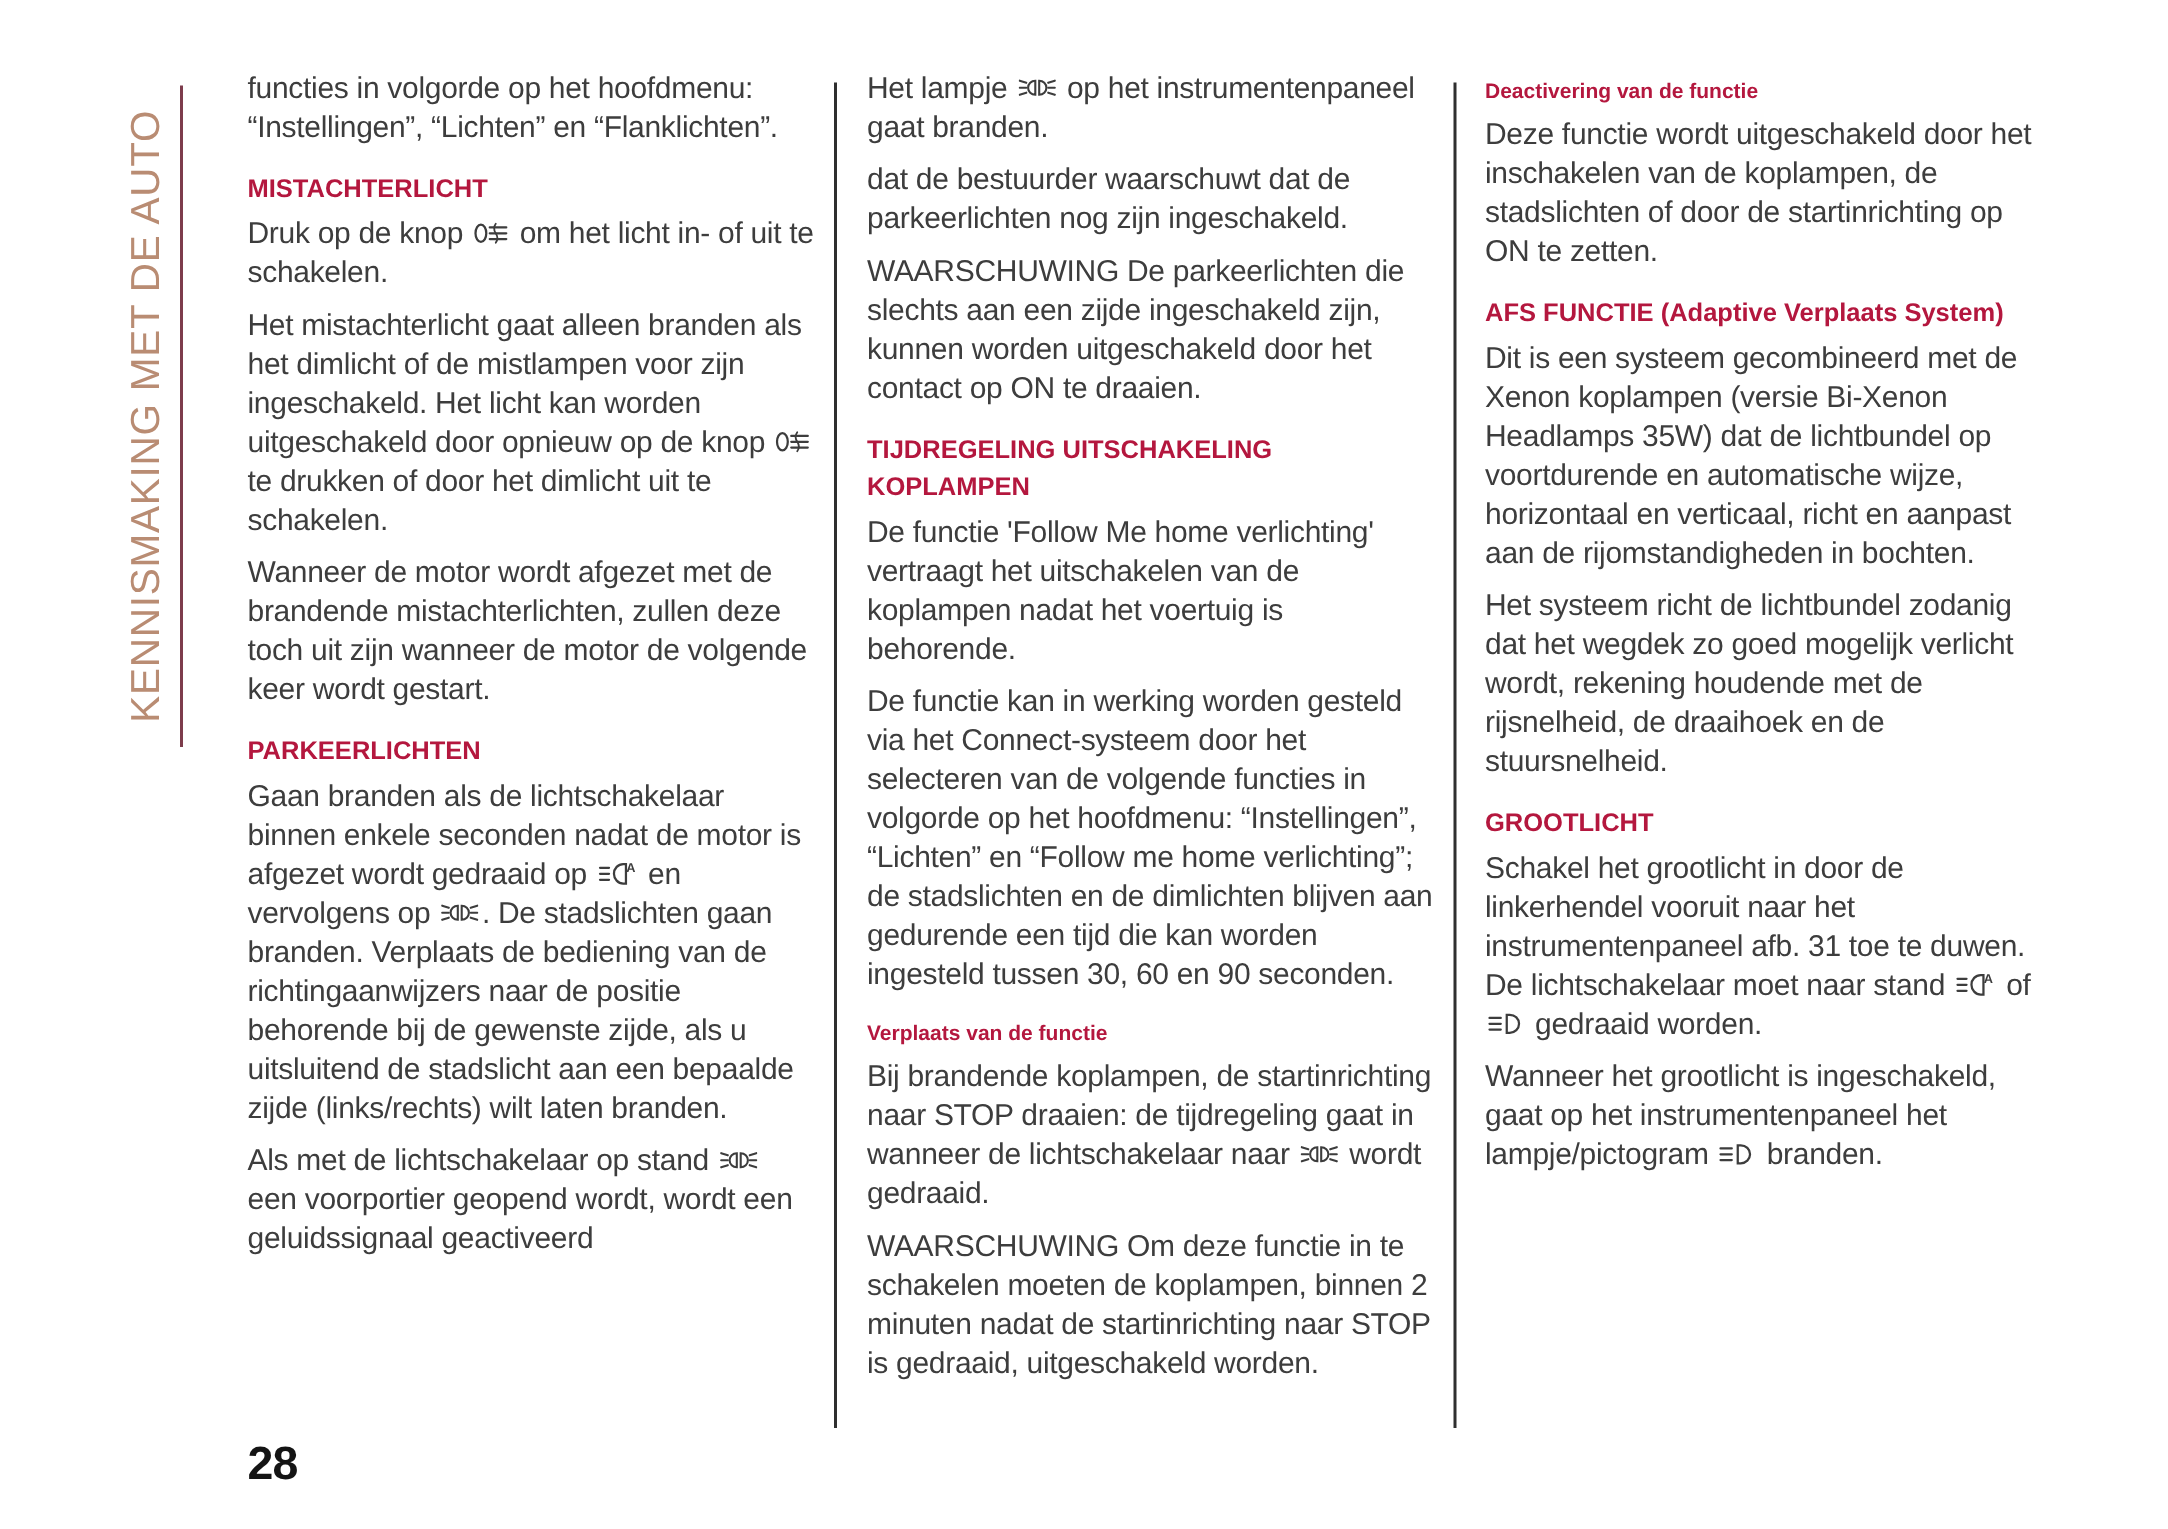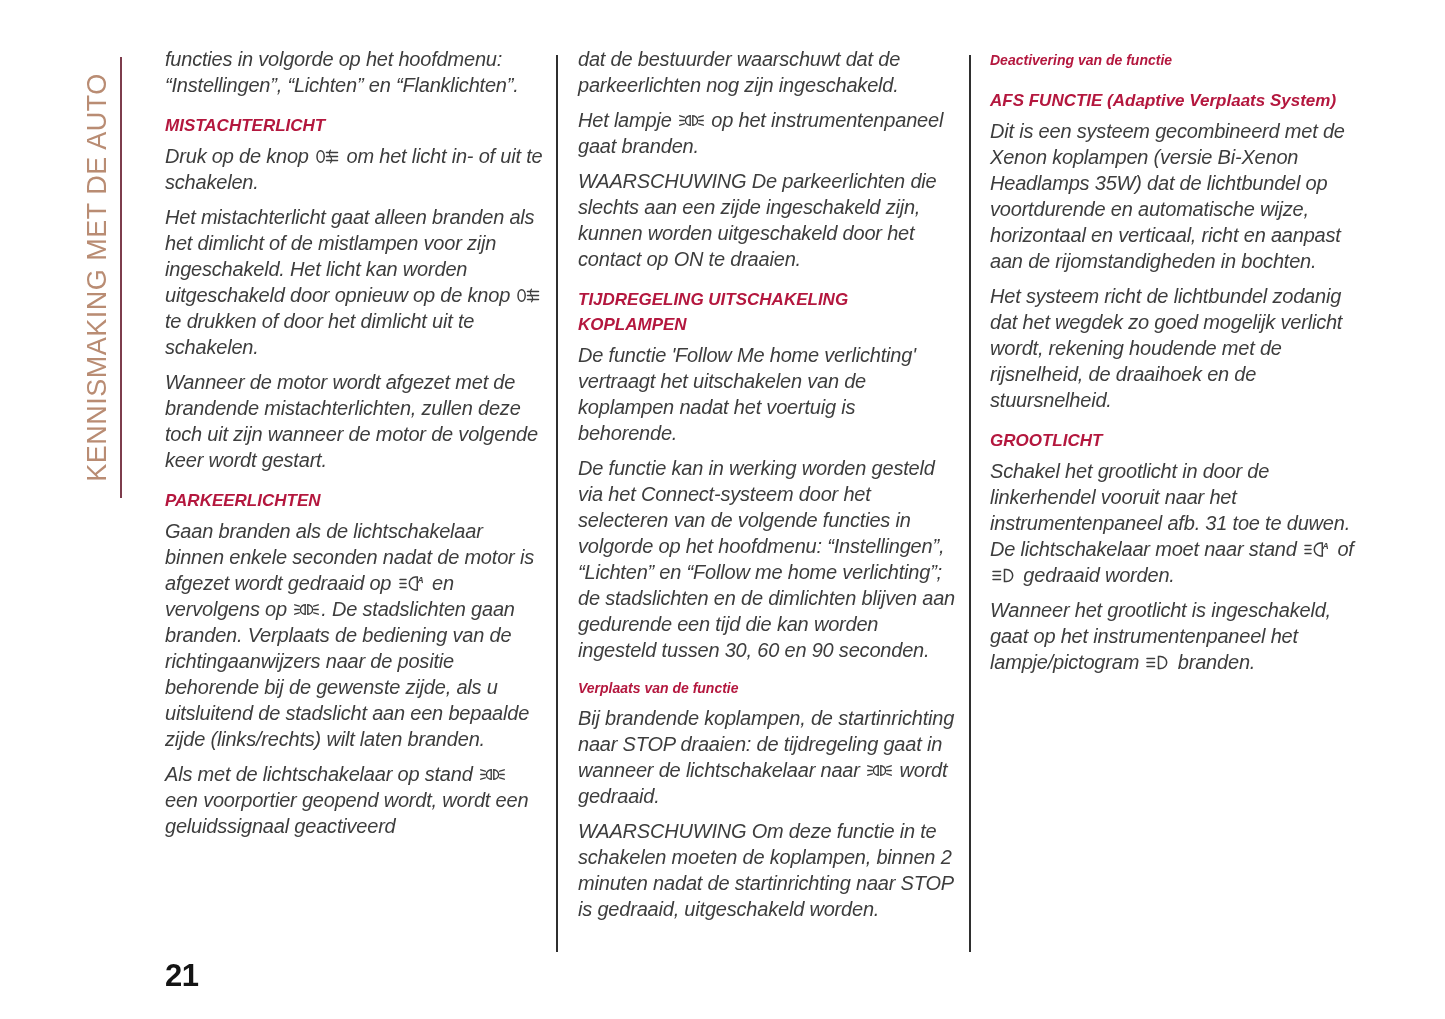--- a/index.html
+++ b/index.html
@@ -45,21 +45,20 @@
     top:55px;
     height:897px;
     width:2px;
     background:var(--divider);
   }
   #divider-1{left:556px;}
   #divider-2{left:969px;}
   .column{
     position:absolute;
     top:46px;
-    font-style:italic;
   }
   #column-0{left:165px;width:378px;}
   #column-1{left:578px;width:378px;}
   #column-2{left:990px;width:378px;}
   .column p{
     font-size:20px;
     line-height:26px;
     letter-spacing:-0.2px;
     margin:0 0 9px 0;
   }
@@ -155,33 +154,33 @@
     <line x1="0.8" y1="12.2" x2="5.2" y2="10.8"></line>
     <path d="M11.2 2.8 a4.8 4.7 0 0 0 0 9.4 v-9.4 z"></path>
     <path d="M13.8 2.8 a4.8 4.7 0 0 1 0 9.4 v-9.4 z"></path>
     <line x1="24.2" y1="2.8" x2="19.8" y2="4.2"></line>
     <line x1="24.2" y1="7.5" x2="19.8" y2="7.5"></line>
     <line x1="24.2" y1="12.2" x2="19.8" y2="10.8"></line>
   </svg>
 </span> een voorportier geopend wordt, wordt een geluidssignaal geactiveerd</p>
   </div>
 <div class="column" id="column-1">
+    <p>Het lampje <span class="sym">
+  <svg width="25" height="15" viewBox="0 0 25 15" fill="none" stroke="currentColor" stroke-width="1.4" stroke-linecap="round">
+    <line x1="0.8" y1="2.8" x2="5.2" y2="4.2"></line>
+    <line x1="0.8" y1="7.5" x2="5.2" y2="7.5"></line>
+    <line x1="0.8" y1="12.2" x2="5.2" y2="10.8"></line>
+    <path d="M11.2 2.8 a4.8 4.7 0 0 0 0 9.4 v-9.4 z"></path>
+    <path d="M13.8 2.8 a4.8 4.7 0 0 1 0 9.4 v-9.4 z"></path>
+    <line x1="24.2" y1="2.8" x2="19.8" y2="4.2"></line>
+    <line x1="24.2" y1="7.5" x2="19.8" y2="7.5"></line>
+    <line x1="24.2" y1="12.2" x2="19.8" y2="10.8"></line>
+  </svg>
+</span> op het instrumentenpaneel gaat branden.</p>
     <p>dat de bestuurder waarschuwt dat de parkeerlichten nog zijn ingeschakeld.</p>
-    <p>Het lampje <span class="sym">
-  <svg width="25" height="15" viewBox="0 0 25 15" fill="none" stroke="currentColor" stroke-width="1.4" stroke-linecap="round">
-    <line x1="0.8" y1="2.8" x2="5.2" y2="4.2"></line>
-    <line x1="0.8" y1="7.5" x2="5.2" y2="7.5"></line>
-    <line x1="0.8" y1="12.2" x2="5.2" y2="10.8"></line>
-    <path d="M11.2 2.8 a4.8 4.7 0 0 0 0 9.4 v-9.4 z"></path>
-    <path d="M13.8 2.8 a4.8 4.7 0 0 1 0 9.4 v-9.4 z"></path>
-    <line x1="24.2" y1="2.8" x2="19.8" y2="4.2"></line>
-    <line x1="24.2" y1="7.5" x2="19.8" y2="7.5"></line>
-    <line x1="24.2" y1="12.2" x2="19.8" y2="10.8"></line>
-  </svg>
-</span> op het instrumentenpaneel gaat branden.</p>
     <p>WAARSCHUWING De parkeerlichten die slechts aan een zijde ingeschakeld zijn, kunnen worden uitgeschakeld door het contact op ON te draaien.</p>
     <h3>TIJDREGELING UITSCHAKELING KOPLAMPEN</h3>
     <p>De functie 'Follow Me home verlichting' vertraagt het uitschakelen van de koplampen nadat het voertuig is behorende.</p>
     <p>De functie kan in werking worden gesteld via het Connect-systeem door het selecteren van de volgende functies in volgorde op het hoofdmenu: “Instellingen”, “Lichten” en “Follow me home verlichting”; de stadslichten en de dimlichten blijven aan gedurende een tijd die kan worden ingesteld tussen 30, 60 en 90 seconden.</p>
     <h4>Verplaats van de functie</h4>
     <p>Bij brandende koplampen, de startinrichting naar STOP draaien: de tijdregeling gaat in wanneer de lichtschakelaar naar <span class="sym">
   <svg width="25" height="15" viewBox="0 0 25 15" fill="none" stroke="currentColor" stroke-width="1.4" stroke-linecap="round">
     <line x1="0.8" y1="2.8" x2="5.2" y2="4.2"></line>
     <line x1="0.8" y1="7.5" x2="5.2" y2="7.5"></line>
     <line x1="0.8" y1="12.2" x2="5.2" y2="10.8"></line>
@@ -189,20 +188,21 @@
     <path d="M13.8 2.8 a4.8 4.7 0 0 1 0 9.4 v-9.4 z"></path>
     <line x1="24.2" y1="2.8" x2="19.8" y2="4.2"></line>
     <line x1="24.2" y1="7.5" x2="19.8" y2="7.5"></line>
     <line x1="24.2" y1="12.2" x2="19.8" y2="10.8"></line>
   </svg>
 </span> wordt gedraaid.</p>
     <p>WAARSCHUWING Om deze functie in te schakelen moeten de koplampen, binnen 2 minuten nadat de startinrichting naar STOP is gedraaid, uitgeschakeld worden.</p>
   </div>
 <div class="column" id="column-2">
     <h4>Deactivering van de functie</h4>
+    <p>Deze functie wordt uitgeschakeld door het inschakelen van de koplampen, de stadslichten of door de startinrichting op ON te zetten.</p>
     <h3>AFS FUNCTIE (Adaptive Verplaats System)</h3>
     <p>Dit is een systeem gecombineerd met de Xenon koplampen (versie Bi-Xenon Headlamps 35W) dat de lichtbundel op voortdurende en automatische wijze, horizontaal en verticaal, richt en aanpast aan de rijomstandigheden in bochten.</p>
     <p>Het systeem richt de lichtbundel zodanig dat het wegdek zo goed mogelijk verlicht wordt, rekening houdende met de rijsnelheid, de draaihoek en de stuursnelheid.</p>
     <h3>GROOTLICHT</h3>
     <p>Schakel het grootlicht in door de linkerhendel vooruit naar het instrumentenpaneel afb. 31 toe te duwen. De lichtschakelaar moet naar stand <span class="sym">
   <svg width="26" height="16" viewBox="0 0 26 16" fill="none" stroke="currentColor" stroke-width="1.5" stroke-linecap="round">
     <line x1="1" y1="4.5" x2="7" y2="4.5"></line>
     <line x1="1" y1="8.5" x2="7" y2="8.5"></line>
     <line x1="1" y1="12.5" x2="7" y2="12.5"></line>
     <path d="M16.5 2 a6.2 6.5 0 0 0 0 13 h1.8 v-13 z"></path>
@@ -219,13 +219,13 @@
     <p>Wanneer het grootlicht is ingeschakeld, gaat op het instrumentenpaneel het lampje/pictogram <span class="sym">
   <svg width="24" height="15" viewBox="0 0 24 15" fill="none" stroke="currentColor" stroke-width="1.5" stroke-linecap="round">
     <line x1="1" y1="3.6" x2="8.5" y2="3.6"></line>
     <line x1="1" y1="7.5" x2="8.5" y2="7.5"></line>
     <line x1="1" y1="11.4" x2="8.5" y2="11.4"></line>
     <path d="M12.5 1.5 h2 a6.2 6 0 0 1 0 12 h-2 z"></path>
   </svg>
 </span> branden.</p>
   </div>
 
-<div class="page-number">21</div>
+<div class="page-number">28</div>
 
 </body></html>

